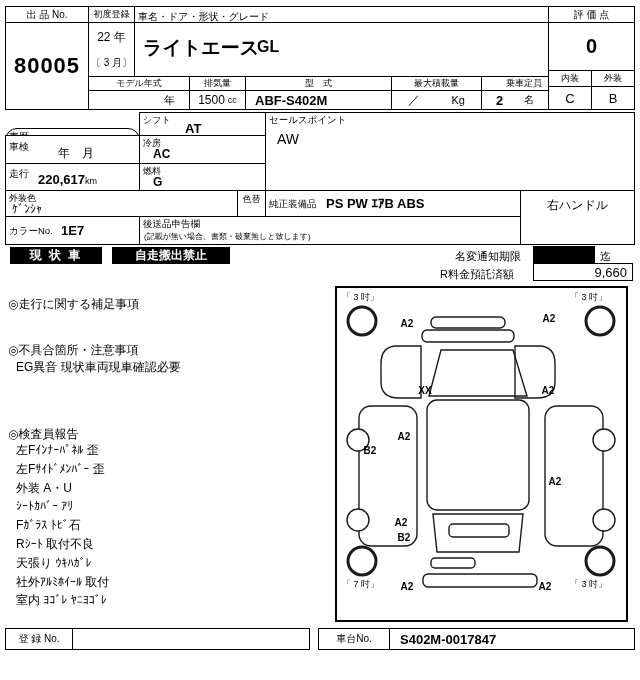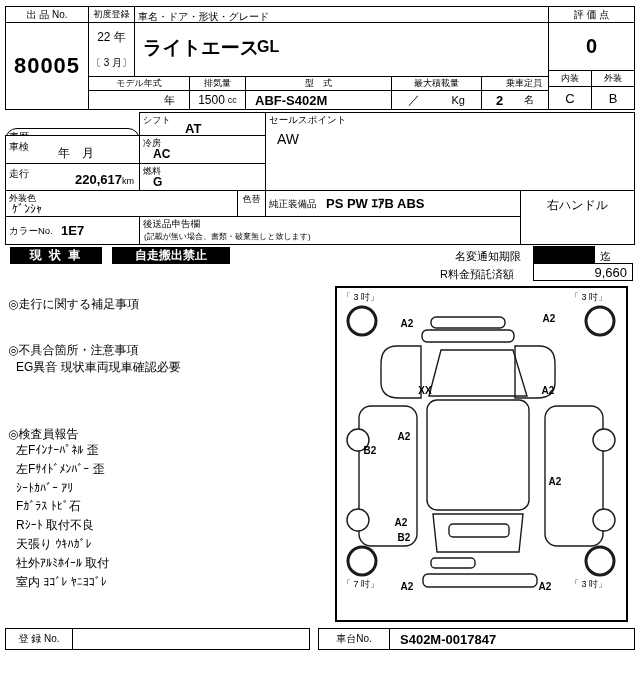--- a/index.html
+++ b/index.html
@@ -115,21 +115,21 @@
   <div class="cell" style="left:5px;top:135px;width:135px;height:37px;">
     <span class="lblc" style="top:4px;font-size:10px;">車検</span>
     <span class="t" style="left:52px;top:9px;font-size:12px;">年　月</span>
   </div>
   <div class="cell" style="left:139px;top:135px;width:127px;height:29px;">
     <span class="lblc" style="font-size:9px;">冷房</span>
     <span class="t" style="left:13px;top:11px;font-size:12px;font-weight:bold;">AC</span>
   </div>
   <div class="cell" style="left:5px;top:163px;width:135px;height:28px;">
     <span class="lblc" style="top:3px;font-size:10px;">走行</span>
-    <span class="t" style="left:32px;top:8px;font-size:13px;font-weight:bold;margin-left:37px;"><span>220,617</span><span style="font-size:9px;font-weight:normal;">km</span></span>
+    <span class="t" style="left:32px;top:8px;font-size:13px;font-weight:bold;"><span>220,617</span><span style="font-size:9px;font-weight:normal;">km</span></span>
   </div>
   <div class="cell" style="left:139px;top:163px;width:127px;height:28px;">
     <span class="lblc" style="font-size:9px;">燃料</span>
     <span class="t" style="left:13px;top:11px;font-size:12px;font-weight:bold;">G</span>
   </div>
   <div class="cell" style="left:265px;top:112px;width:370px;height:79px;">
     <span class="lblc" style="font-size:9.5px;">セールスポイント</span>
     <span class="t" style="left:11px;top:18px;font-size:14px;">AW</span>
   </div>
 
@@ -174,20 +174,21 @@
 
   <span class="t" style="left:8px;top:296px;font-size:12px;">◎走行に関する補足事項</span>
 
   <span class="t" style="left:16px;top:359px;font-size:12px;">EG異音 現状車両現車確認必要</span>
   <span class="t" style="left:8px;top:342px;font-size:12px;">◎不具合箇所・注意事項</span>
 
   <span class="t" style="left:8px;top:426px;font-size:12px;">◎検査員報告</span>
   <div class="t" style="left:16px;top:441px;font-size:12px;line-height:18.8px;">
     <div>左Fｲﾝﾅｰﾊﾟﾈﾙ 歪</div>
     <div>左Fｻｲﾄﾞﾒﾝﾊﾞｰ 歪</div>
+    <div>外装 A・U</div>
     <div>ｼｰﾄｶﾊﾞｰ ｱﾘ</div>
     <div>Fｶﾞﾗｽ ﾄﾋﾞ石</div>
     <div>Rｼｰﾄ 取付不良</div>
     <div>天張り ｳｷﾊｶﾞﾚ</div>
     <div>社外ｱﾙﾐﾎｲｰﾙ 取付</div>
     <div>室内 ﾖｺﾞﾚ ﾔﾆﾖｺﾞﾚ</div>
   </div>
 
   <div style="position:absolute;left:335px;top:286px;width:293px;height:336px;border:2px solid #000;background:#fff;">
     <svg width="289" height="332" viewBox="0 0 289 332">

